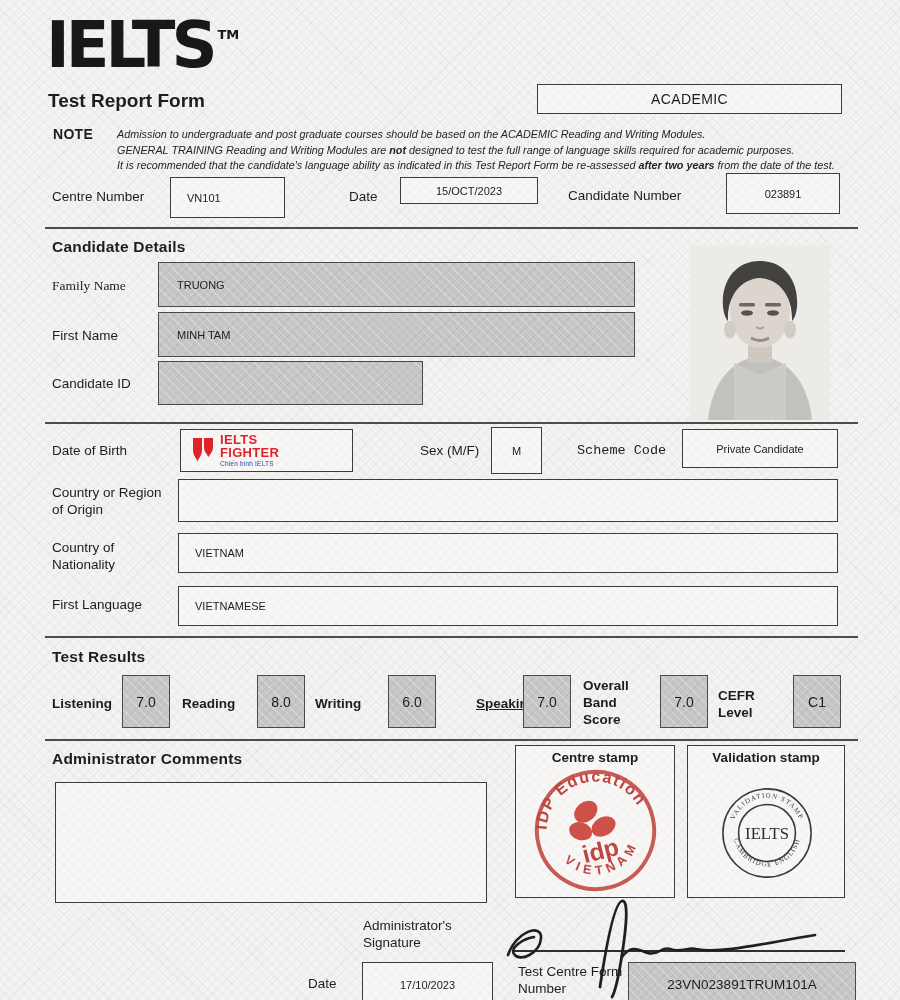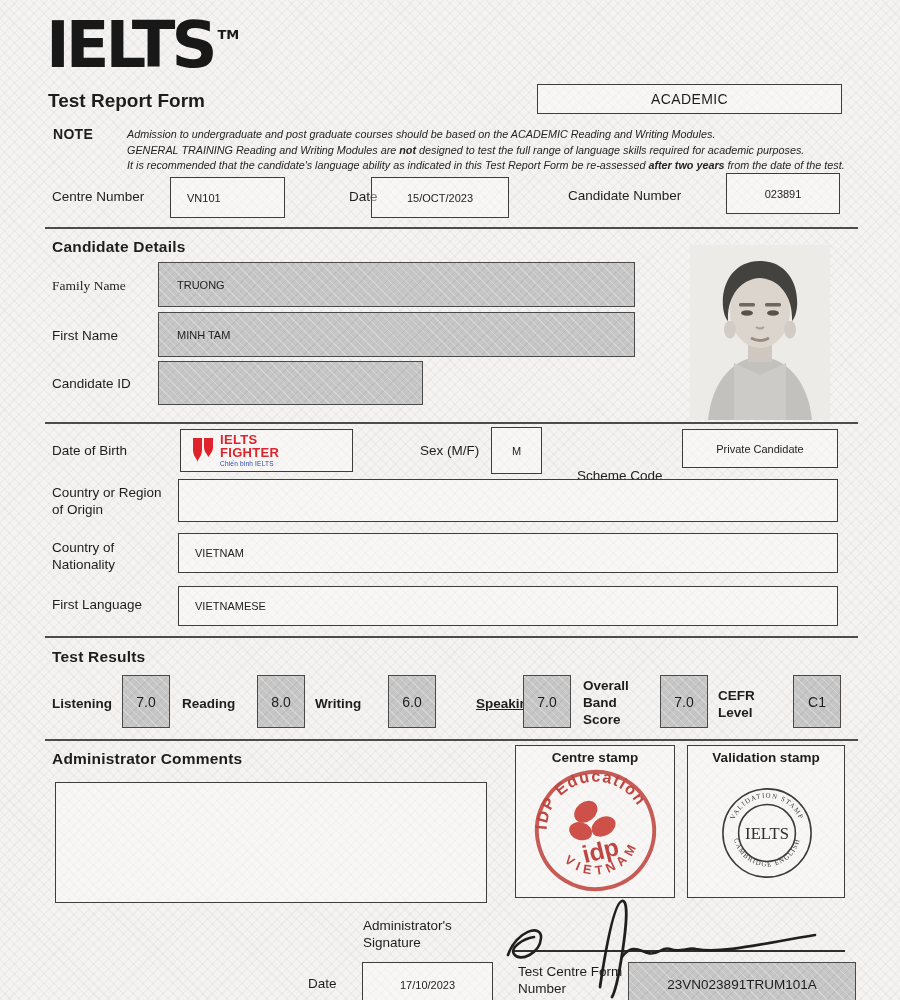--- a/index.html
+++ b/index.html
@@ -28,45 +28,45 @@
   .h2{font-size:15.5px;font-weight:bold;letter-spacing:.2px;}
   .b{font-weight:bold;}
 
   
   .logo{left:46px;top:12px;font-family:"DejaVu Sans",sans-serif;font-weight:800;font-size:64px;line-height:1.05;letter-spacing:-4px;color:#181818;}
   .logo sup{font-size:13px;letter-spacing:0;vertical-align:28px;margin-left:4px;}
   .title{left:48px;top:90px;font-size:19px;font-weight:bold;}
   .academic{left:537px;top:84px;width:305px;height:30px;font-size:14px;letter-spacing:.4px;}
 
   .note-lbl{left:53px;top:126px;font-size:14px;font-weight:bold;letter-spacing:.3px;}
-  .note-txt{left:117px;top:127px;width:735px;font-size:10.8px;font-style:italic;line-height:1.45;color:#242424;margin-left:10px;}
+  .note-txt{left:117px;top:127px;width:735px;font-size:10.8px;font-style:italic;line-height:1.45;color:#242424;}
 
   
   .r1-lbl1{left:52px;top:189px;} .r1-box1{left:170px;top:177px;width:115px;height:41px;}
-  .r1-lbl2{left:349px;top:189px;} .r1-box2{left:371px;top:177px;width:138px;height:41px;}
+  .r1-lbl2{left:349px;top:189px;} .r1-box2{left:400px;top:177px;width:138px;height:27px;}
   .r1-lbl3{left:568px;top:188px;} .r1-box3{left:726px;top:173px;width:114px;height:41px;}
   .hr1{left:45px;top:227px;width:813px;}
 
   
   .cd-h{left:52px;top:238px;}
   .fam-lbl{left:52px;top:278px;font-family:Liberation Serif, serif;} .fam-box{left:158px;top:262px;width:477px;height:45px;padding-left:18px;}
   .fir-lbl{left:52px;top:328px;} .fir-box{left:158px;top:312px;width:477px;height:45px;padding-left:18px;}
   .cid-lbl{left:52px;top:376px;} .cid-box{left:158px;top:361px;width:265px;height:44px;padding-left:18px;}
   .photo{left:690px;top:245px;width:140px;height:175px;}
 
   .hr2{left:45px;top:422px;width:813px;}
 
   
   .dob-lbl{left:52px;top:443px;}
   .wm-box{left:180px;top:429px;width:173px;height:43px;display:flex;align-items:center;padding-left:10px;gap:5px;}
   .wm-texts{display:flex;flex-direction:column;line-height:1;}
   .wm-main{font-size:13px;font-weight:800;color:#e0232b;letter-spacing:.3px;}
   .wm-tag{font-size:6.5px;color:#2747a8;margin-top:2px;letter-spacing:.2px;}
   .sex-lbl{left:420px;top:443px;} .sex-box{left:491px;top:427px;width:51px;height:47px;}
-  .sch-lbl{left:577px;top:468px;} .sch-box{left:682px;top:429px;width:156px;height:39px;}
+  .sch-lbl{left:577px;top:443px;font-family:Liberation Mono, monospace;} .sch-box{left:682px;top:429px;width:156px;height:39px;}
   .org-lbl{left:52px;top:485px;width:118px;} .org-box{left:178px;top:479px;width:660px;height:43px;padding-left:16px;}
   .nat-lbl{left:52px;top:540px;width:95px;}  .nat-box{left:178px;top:533px;width:660px;height:40px;padding-left:16px;}
   .lan-lbl{left:52px;top:597px;}             .lan-box{left:178px;top:586px;width:660px;height:40px;padding-left:16px;}
   .hr3{left:45px;top:636px;width:813px;}
 
   
   .tr-h{left:52px;top:648px;}
   .score-box{top:675px;width:48px;height:53px;font-size:14px;}
   .sc-l-lbl{left:52px;top:696px;font-weight:bold;}  .sc-l{left:122px;}
   .sc-r-lbl{left:182px;top:696px;font-weight:bold;} .sc-r{left:257px;}

